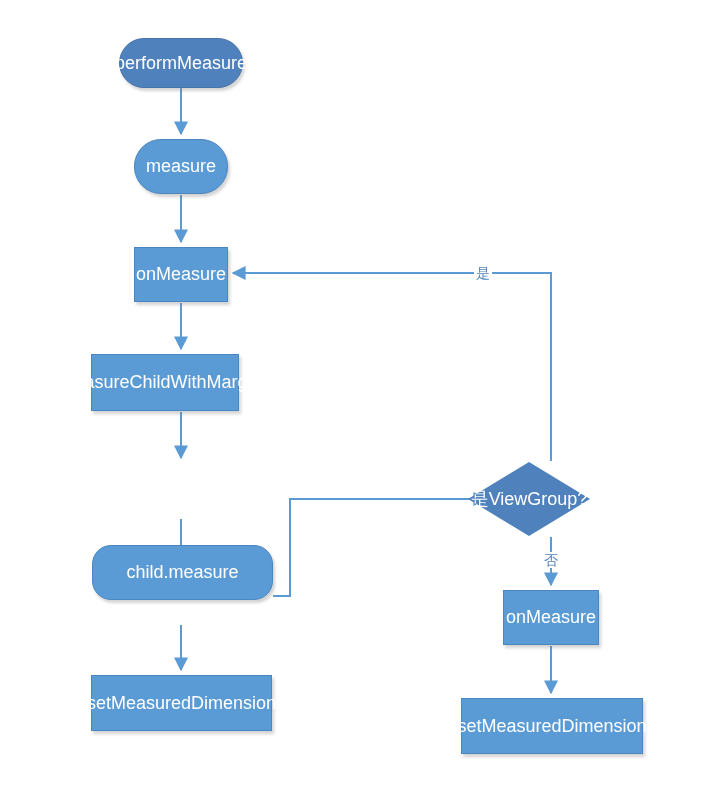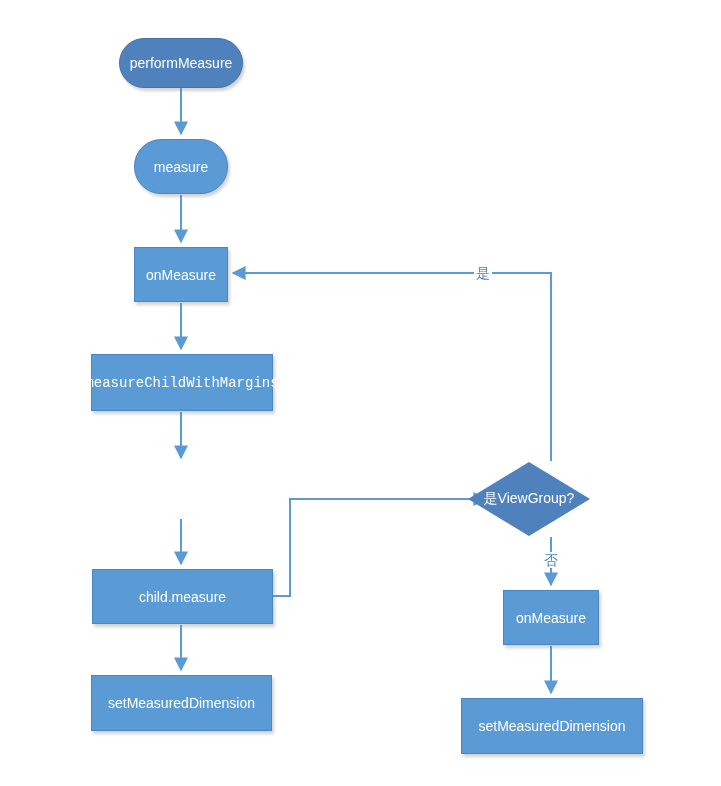--- a/index.html
+++ b/index.html
@@ -16,21 +16,21 @@
     left: 0; top: 0;
     width: 721px; height: 786px;
     pointer-events: none;
   }
   .node {
     position: absolute;
     display: flex;
     align-items: center;
     justify-content: center;
     color: #ffffff;
-    font-size: 14px;
+    font-size: 18px;
     text-align: center;
     box-sizing: border-box;
   }
   .rect {
     background: #5b9bd5;
     border: 1px solid #4a86c0;
     box-shadow: 2px 3px 3px rgba(130,130,130,0.35);
   }
   .stadium {
     background: #4f81bd;
@@ -77,24 +77,24 @@
       <path d="M551 646 L551 693" marker-end="url(#arrow)"></path>
     </g>
   </svg>
 
   <div class="node stadium" style="left:119px; top:38px; width:124px; height:50px;">performMeasure</div>
 
   <div class="node rect" style="left:134px; top:139px; width:94px; height:55px;border-radius:27px;">measure</div>
 
   <div class="node rect" style="left:134px; top:247px; width:94px; height:55px;">onMeasure</div>
 
-  <div class="node rect" style="left:91px; top:354px; width:182px; height:57px;font-family:Liberation Mono, monospace;">measureChildWithMargins</div>
+  <div class="node rect" style="left:91px; top:354px; width:148px; height:57px;">measureChildWithMargins</div>
 
 
-  <div class="node rect" style="left:92px; top:569px; width:181px; height:55px;">child.measure</div>
+  <div class="node rect" style="left:92px; top:545px; width:181px; height:55px;border-radius:19px;">child.measure</div>
 
   <div class="node rect" style="left:91px; top:675px; width:181px; height:56px;">setMeasuredDimension</div>
 
   <div class="node diamond" style="left:468px; top:462px; width:122px; height:74px;">是ViewGroup?</div>
 
   <div class="node rect" style="left:503px; top:590px; width:96px; height:55px;">onMeasure</div>
 
   <div class="node rect" style="left:461px; top:698px; width:182px; height:56px;">setMeasuredDimension</div>
 
   <div class="edge-label" style="left:483px; top:273px;">是</div>

